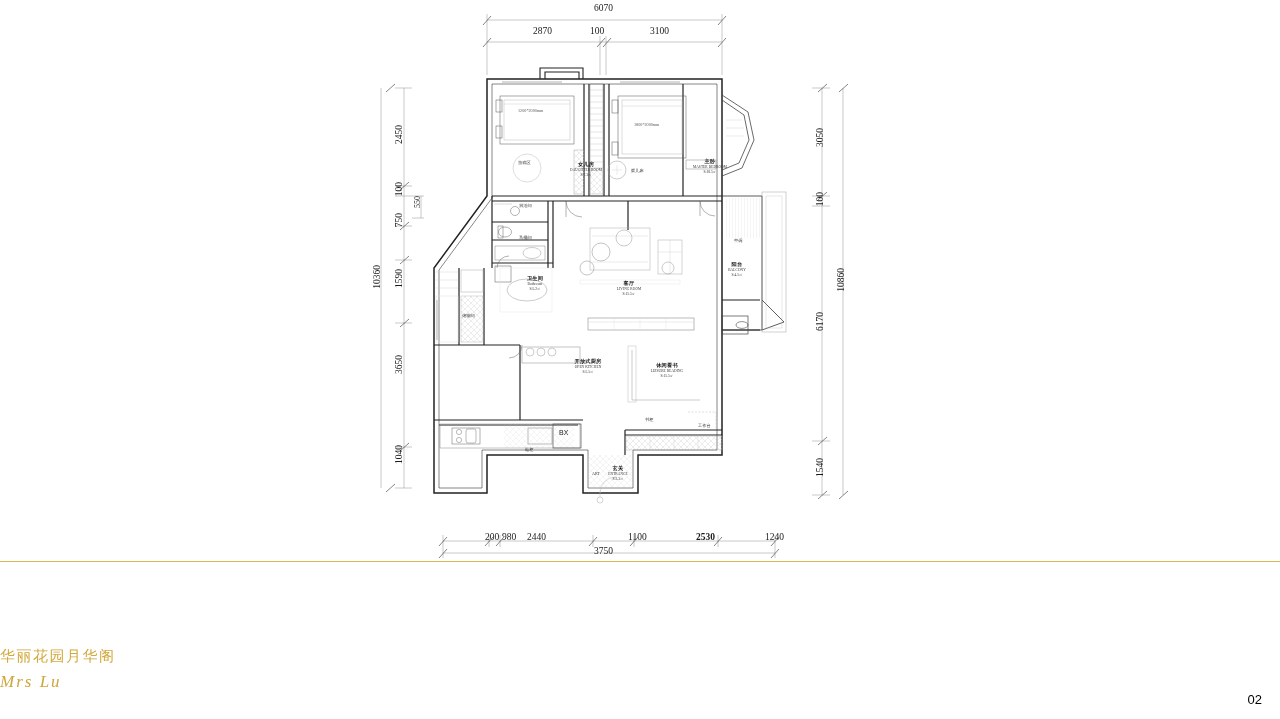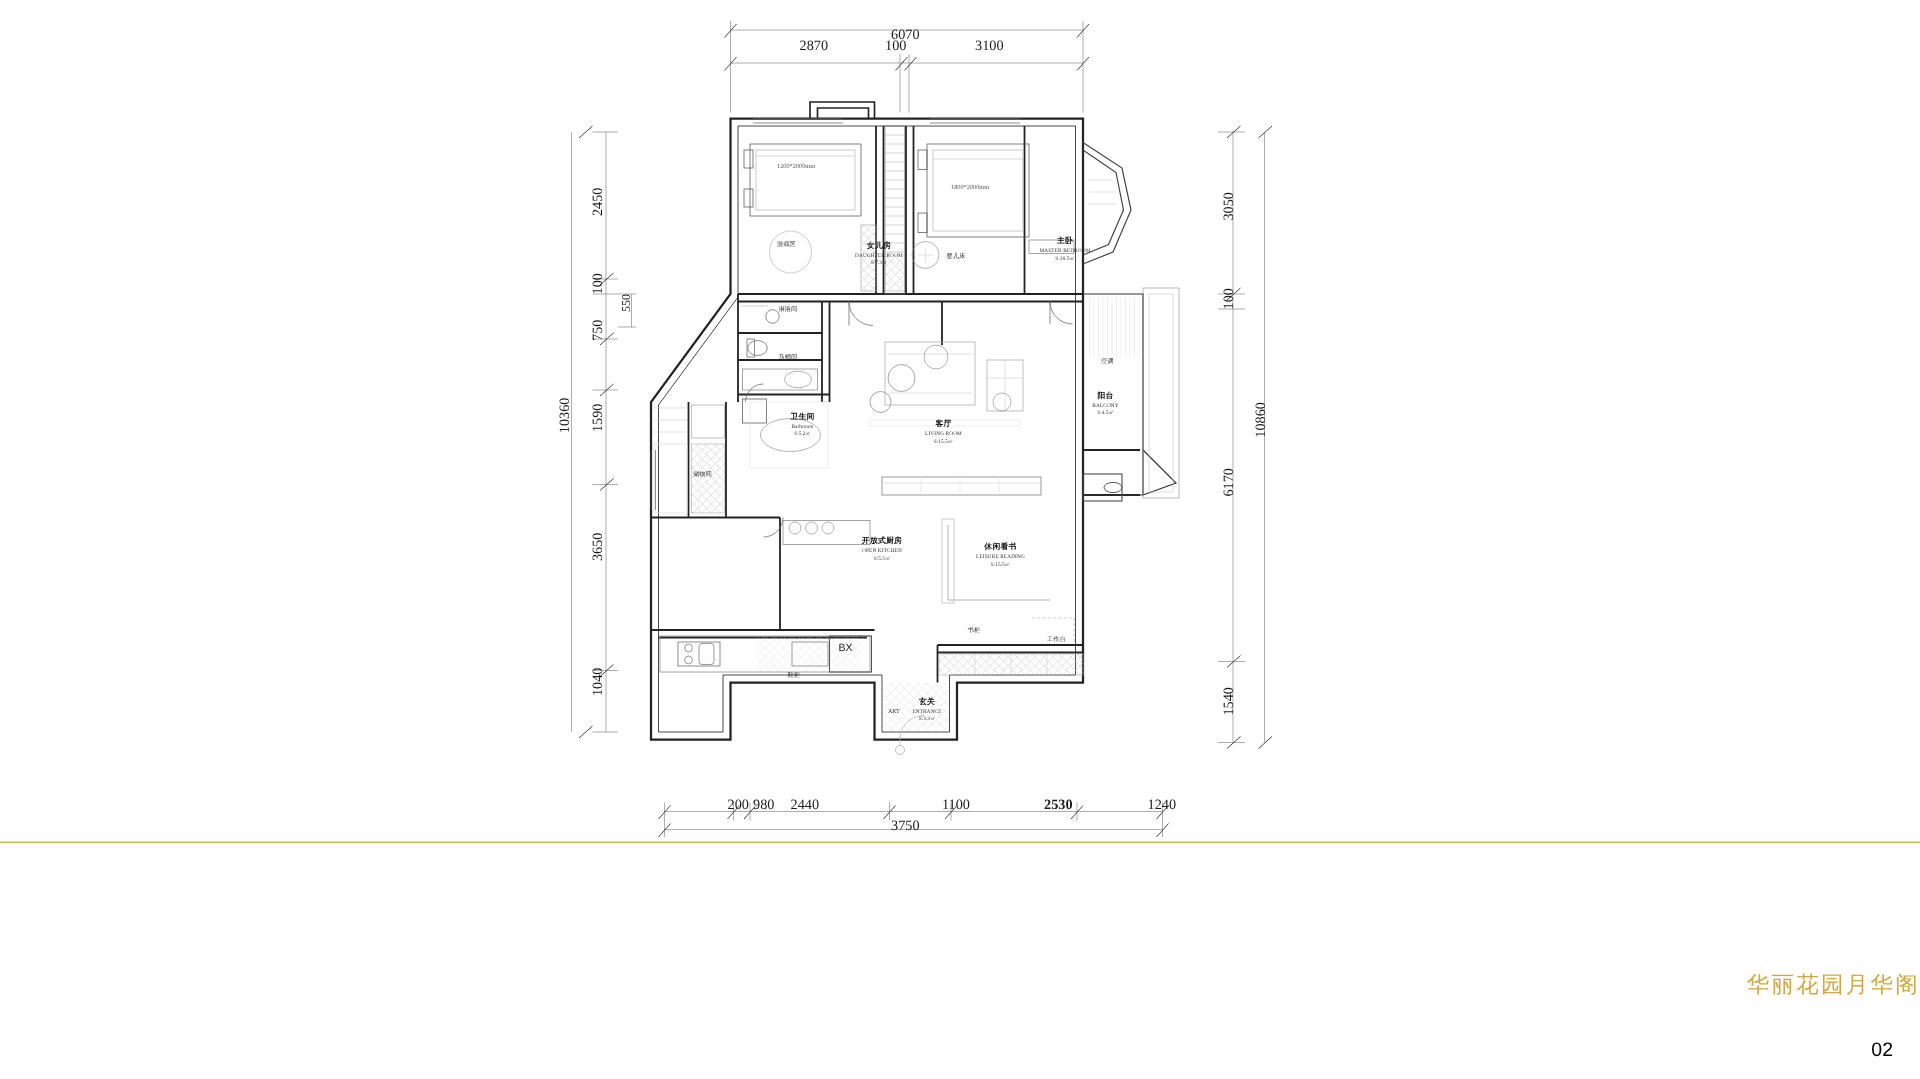--- a/index.html
+++ b/index.html
@@ -13,21 +13,21 @@
   .dimtxt.vert{writing-mode:vertical-rl;transform:rotate(180deg);transform-origin:center;}
   .roomlbl{position:absolute;text-align:center;white-space:nowrap;color:#111;}
   .roomlbl .cn{font-family:"DejaVu Sans",sans-serif;font-size:5.2px;font-weight:bold;line-height:1.35;letter-spacing:.2px;}
   .roomlbl .en{font-family:"Liberation Serif",serif;font-size:3.5px;line-height:1.5;letter-spacing:.1px;color:#333;}
   .roomlbl .ar{font-family:"Liberation Serif",serif;font-size:3.6px;line-height:1.5;color:#333;}
   .tag{position:absolute;font-family:"DejaVu Sans",sans-serif;font-size:4.2px;color:#333;white-space:nowrap;}
   .tagen{position:absolute;font-family:"Liberation Serif",serif;font-size:4px;color:#333;white-space:nowrap;}
   .bedtag{position:absolute;font-family:"Liberation Serif",serif;font-size:4.2px;color:#555;white-space:nowrap;}
   .boxtag{position:absolute;font-family:"Liberation Sans",sans-serif;font-size:7px;color:#222;white-space:nowrap;}
   #goldrule{position:absolute;left:0;top:561px;width:1280px;height:0;border-top:1.2px solid #d9b94f;}
-  #titleblock{position:absolute;left:0;top:645px;width:1280px;text-align:right;}
+  #titleblock{position:absolute;left:0;top:645px;width:1280px;text-align:left;}
   #titleblock .cn{font-family:"DejaVu Sans",sans-serif;font-size:15px;color:#d2a93c;letter-spacing:1.5px;line-height:1.5;}
   #titleblock .en{font-family:"Liberation Serif",serif;font-style:italic;font-size:17px;color:#cfa63a;letter-spacing:2px;line-height:1.6;}
   #pageno{position:absolute;right:18px;bottom:12px;font-family:"Liberation Sans",sans-serif;font-size:13px;color:#000000;}
 </style>
 </head>
 <body>
 
 <svg id="plan" viewBox="0 0 1280 719">
   <defs>
     <pattern id="hatch" width="4" height="4" patternUnits="userSpaceOnUse">
@@ -300,21 +300,21 @@
       <line x1="502" y1="79" x2="562" y2="79"></line>
         <line x1="502" y1="82" x2="562" y2="82"></line>
       <line x1="620" y1="79" x2="680" y2="79"></line>
         <line x1="620" y1="82" x2="680" y2="82"></line>
       <line x1="434" y1="300" x2="434" y2="340"></line>
         <line x1="437" y1="300" x2="437" y2="340"></line>
     </g>
   </g>
 </svg>
 
-<div class="dimtxt" style="left:594px;top:3px;margin-top:16px;">6070</div>
+<div class="dimtxt" style="left:594px;top:3px;">6070</div>
 <div class="dimtxt" style="left:533px;top:26px;">2870</div>
 <div class="dimtxt" style="left:590px;top:26px;">100</div>
 <div class="dimtxt" style="left:650px;top:26px;">3100</div>
 
 <div class="dimtxt vert" style="left:372px;top:265px;">10360</div>
 <div class="dimtxt vert" style="left:394px;top:125px;">2450</div>
 <div class="dimtxt vert" style="left:394px;top:182px;">100</div>
 <div class="dimtxt vert" style="left:394px;top:213px;">750</div>
 <div class="dimtxt vert" style="left:413px;top:196px;font-size:8px;">550</div>
 <div class="dimtxt vert" style="left:394px;top:269px;">1590</div>
@@ -394,15 +394,16 @@
 <div class="tag" style="left:734px;top:238px;">空调</div>
 <div class="tagen" style="left:592px;top:471px;">ART</div>
 <div class="boxtag" style="left:559px;top:429px;">BX</div>
 <div class="bedtag" style="left:518px;top:108px;">1200*2000mm</div>
 <div class="bedtag" style="left:634px;top:122px;">1800*2000mm</div>
 
 <div id="goldrule"></div>
 
 <div id="titleblock">
   <div class="cn">华丽花园月华阁</div>
+  <div class="en">Mrs  Lu</div>
 </div>
 
 <div id="pageno">02</div>
 
 </body></html>

